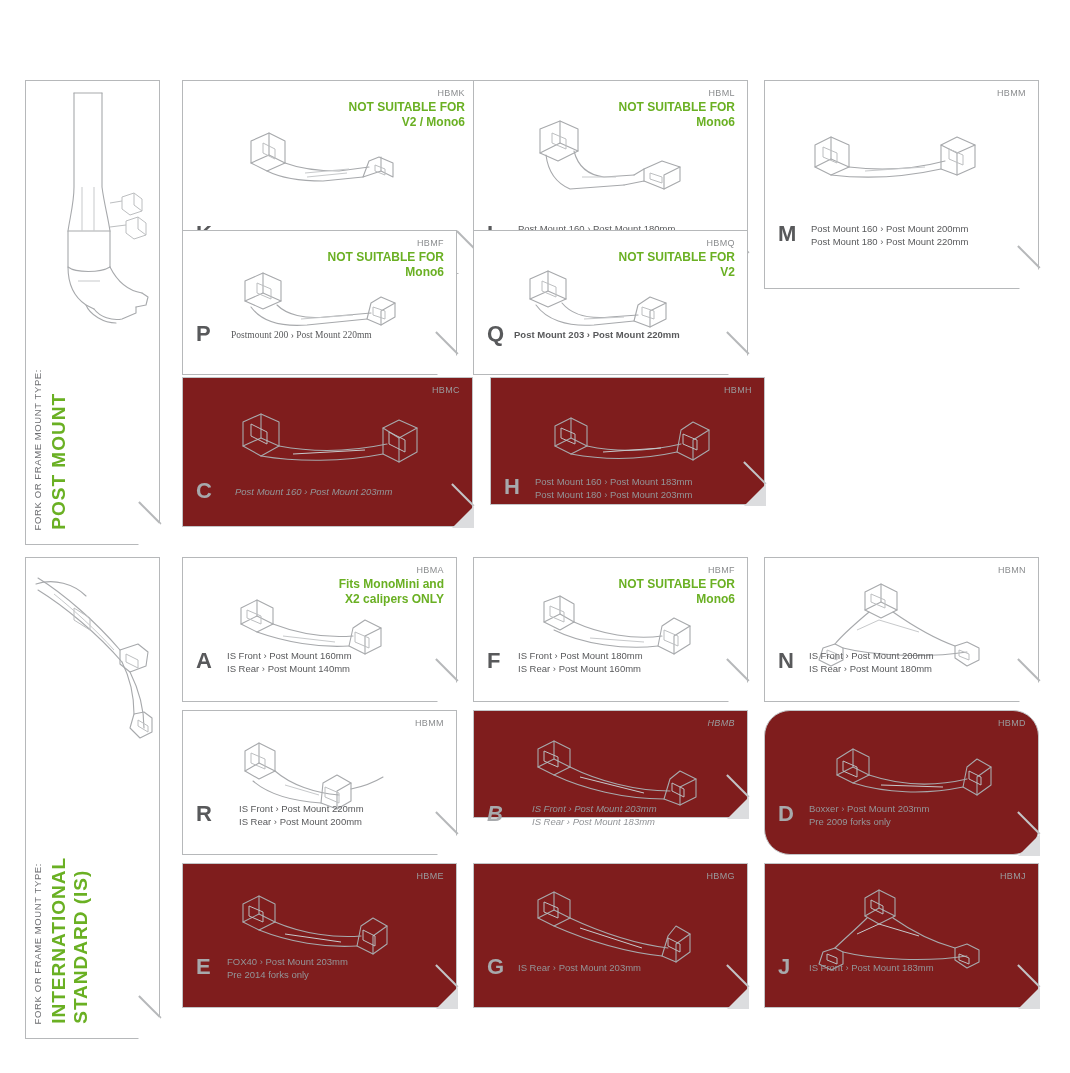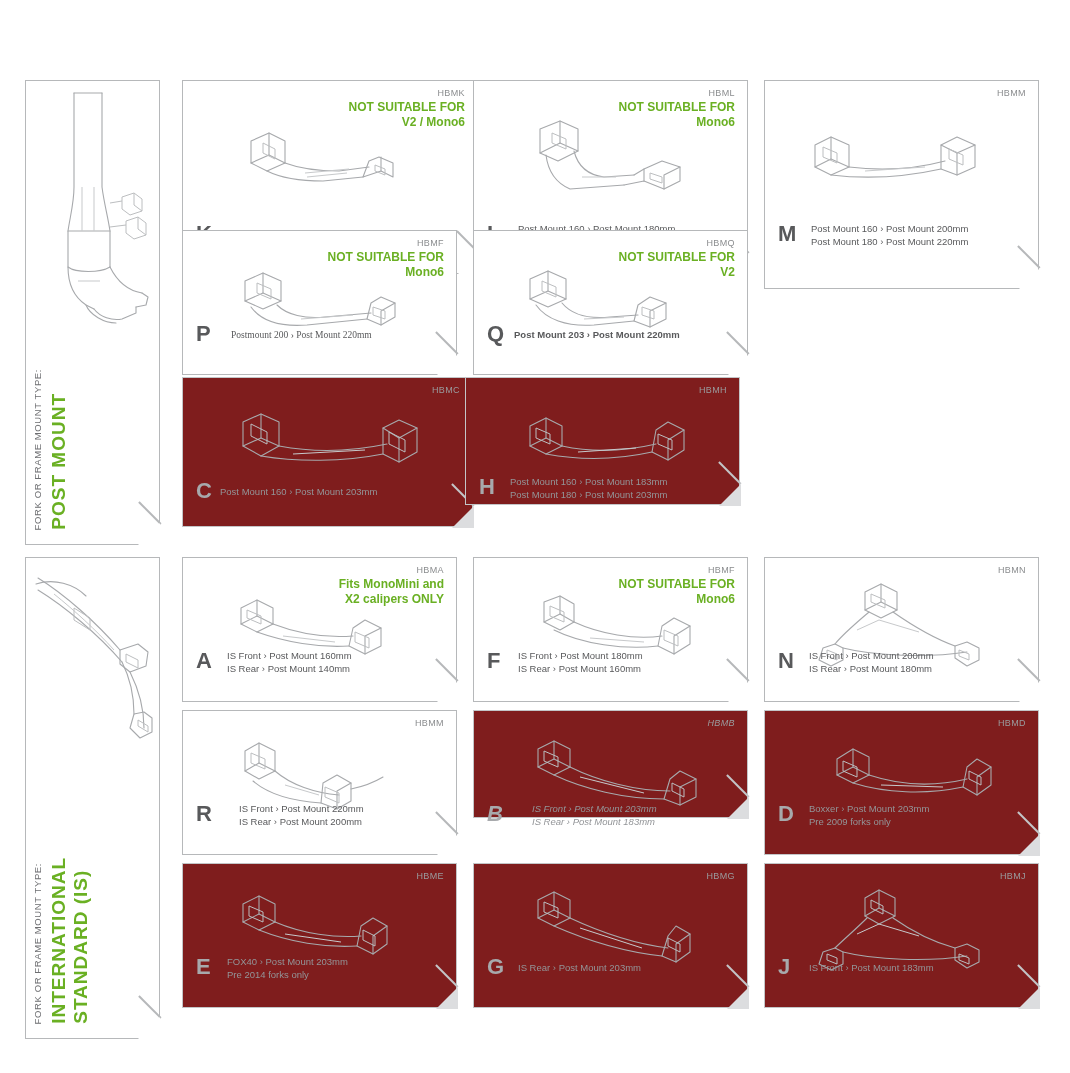--- a/index.html
+++ b/index.html
@@ -290,26 +290,26 @@
         <path class="ln" d="M56 42 C88 48 126 48 164 40"></path>
         <path class="ln" d="M160 50 L176 58 L194 48 L194 24 L176 16 L160 24 Z"></path>
         <path class="ln" d="M176 58 L176 34 L194 24"></path>
         <path class="ln" d="M176 34 L160 24"></path>
         <path class="ln2" d="M28 20 L44 28 L44 40 L28 32 Z"></path>
         <path class="ln2" d="M166 28 L182 36 L182 48 L166 40 Z"></path>
         <path class="lnd" d="M70 50 L142 46"></path>
       </svg>
     </div>
     <div class="letter" style="top:100px;">C</div>
-    <div class="desc" style="left:37px;top:108px;">Post Mount 160 › Post Mount 203mm</div>
-    <div class="cutline"></div>
-    <div class="cut"></div>
-  </div>
-
-  <div class="card muted" style="left:465px;top:317px;width:275px;height:128px;">
+    <div class="desc" style="left:52px;top:108px;font-style:italic;">Post Mount 160 › Post Mount 203mm</div>
+    <div class="cutline"></div>
+    <div class="cut"></div>
+  </div>
+
+  <div class="card muted" style="left:490px;top:317px;width:275px;height:128px;">
     <div class="code">HBMH</div>
     <div class="art" style="left:50px;top:34px;">
       <svg viewBox="0 0 190 72" width="190" height="72">
         <path class="ln" d="M14 14 L30 6 L46 14 L46 34 L30 42 L14 34 Z"></path>
         <path class="ln" d="M30 6 L30 26 L46 34"></path>
         <path class="ln" d="M30 26 L14 34"></path>
         <path class="ln" d="M30 42 C62 48 100 48 136 40"></path>
         <path class="ln" d="M46 34 C74 40 106 40 140 32"></path>
         <path class="ln" d="M136 40 L152 48 L168 38 L168 18 L152 10 L140 18 Z"></path>
         <path class="ln" d="M152 48 L152 28 L168 18"></path>
@@ -470,21 +470,21 @@
         <path class="lnd" d="M56 44 L120 60"></path>
       </svg>
     </div>
     <div class="letter" style="top:90px;">B</div>
     <div class="desc" style="left:44px;top:92px;margin-left:14px;">IS Front › Post Mount 203mm
 IS Rear › Post  Mount 183mm</div>
     <div class="cutline"></div>
     <div class="cut"></div>
   </div>
 
-  <div class="card muted" style="left:764px;top:165px;width:275px;height:145px;">
+  <div class="card muted" style="left:764px;top:165px;width:275px;height:145px;border-radius:26px;">
     <div class="code">HBMD</div>
     <div class="art" style="left:50px;top:22px;">
       <svg viewBox="0 0 190 88" width="190" height="88">
         <path class="ln" d="M22 26 L38 16 L54 24 L54 42 L38 50 L22 42 Z"></path>
         <path class="ln" d="M38 16 L38 34 L54 42"></path>
         <path class="ln" d="M38 34 L22 42"></path>
         <path class="ln" d="M38 50 C70 60 110 62 148 54"></path>
         <path class="ln" d="M54 42 C84 52 118 54 152 46"></path>
         <path class="ln" d="M148 54 L162 62 L176 52 L176 34 L162 26 L152 34 Z"></path>
         <path class="ln" d="M162 62 L162 44 L176 34"></path>

